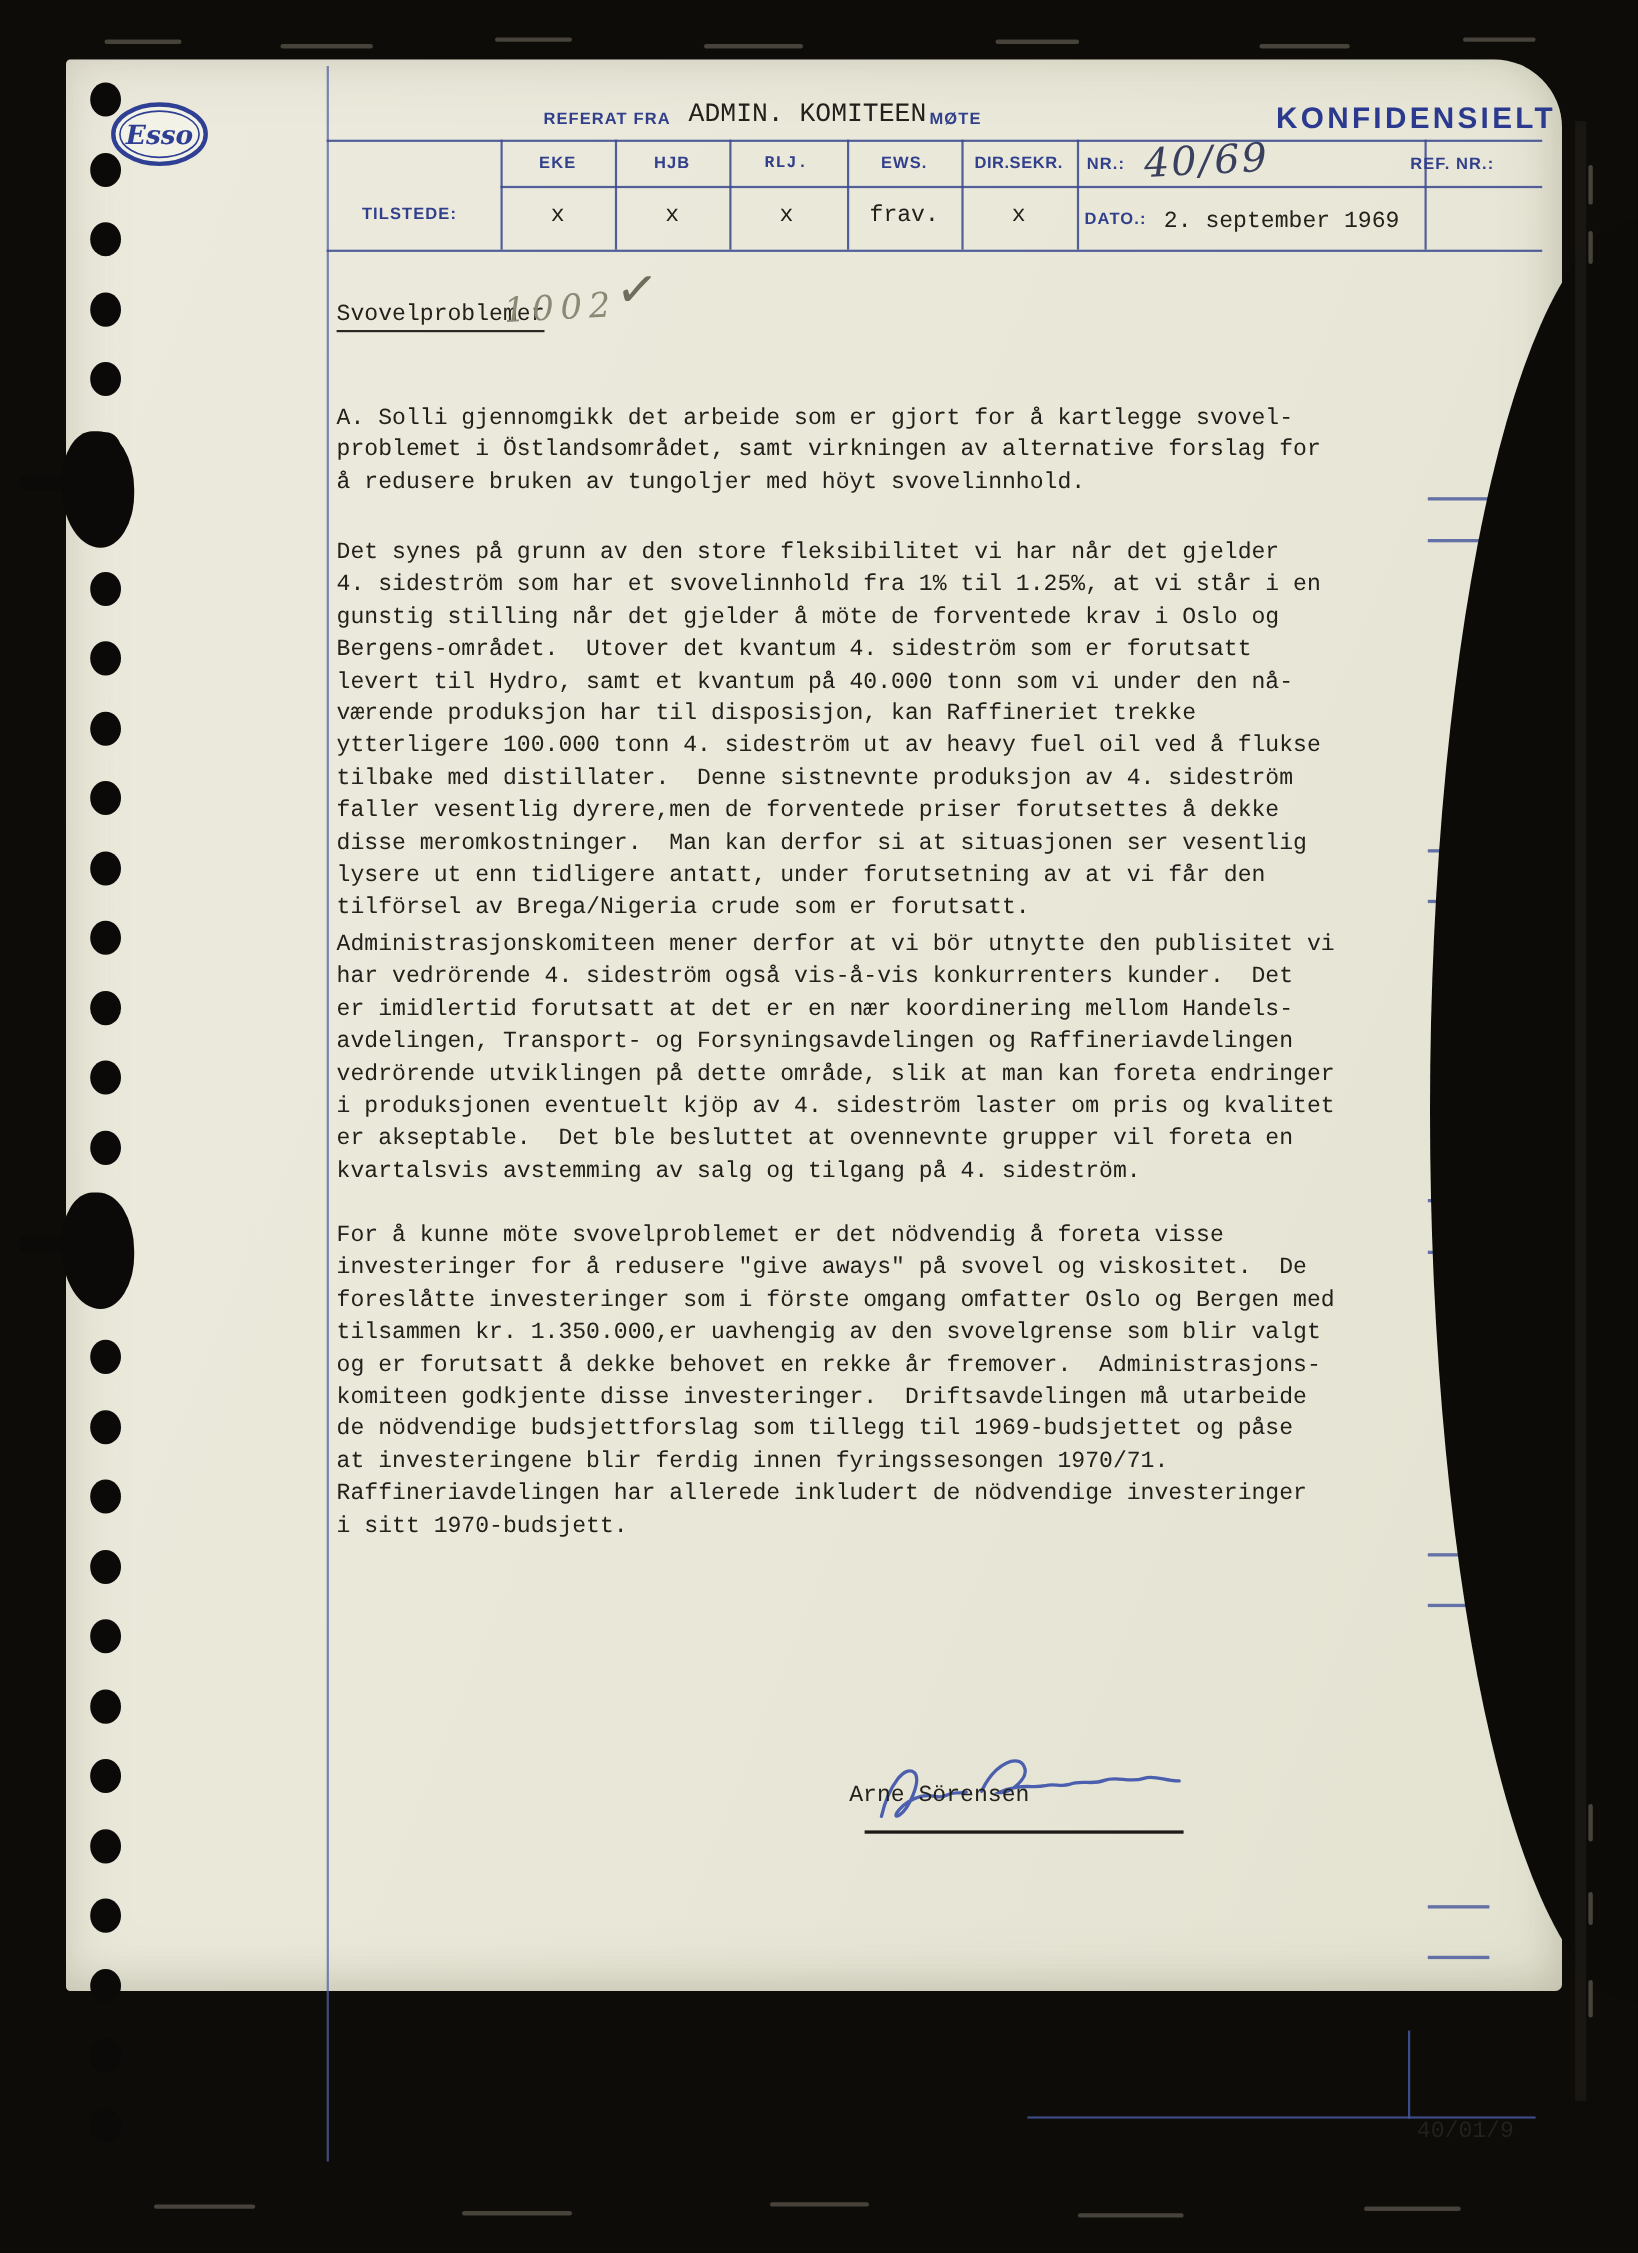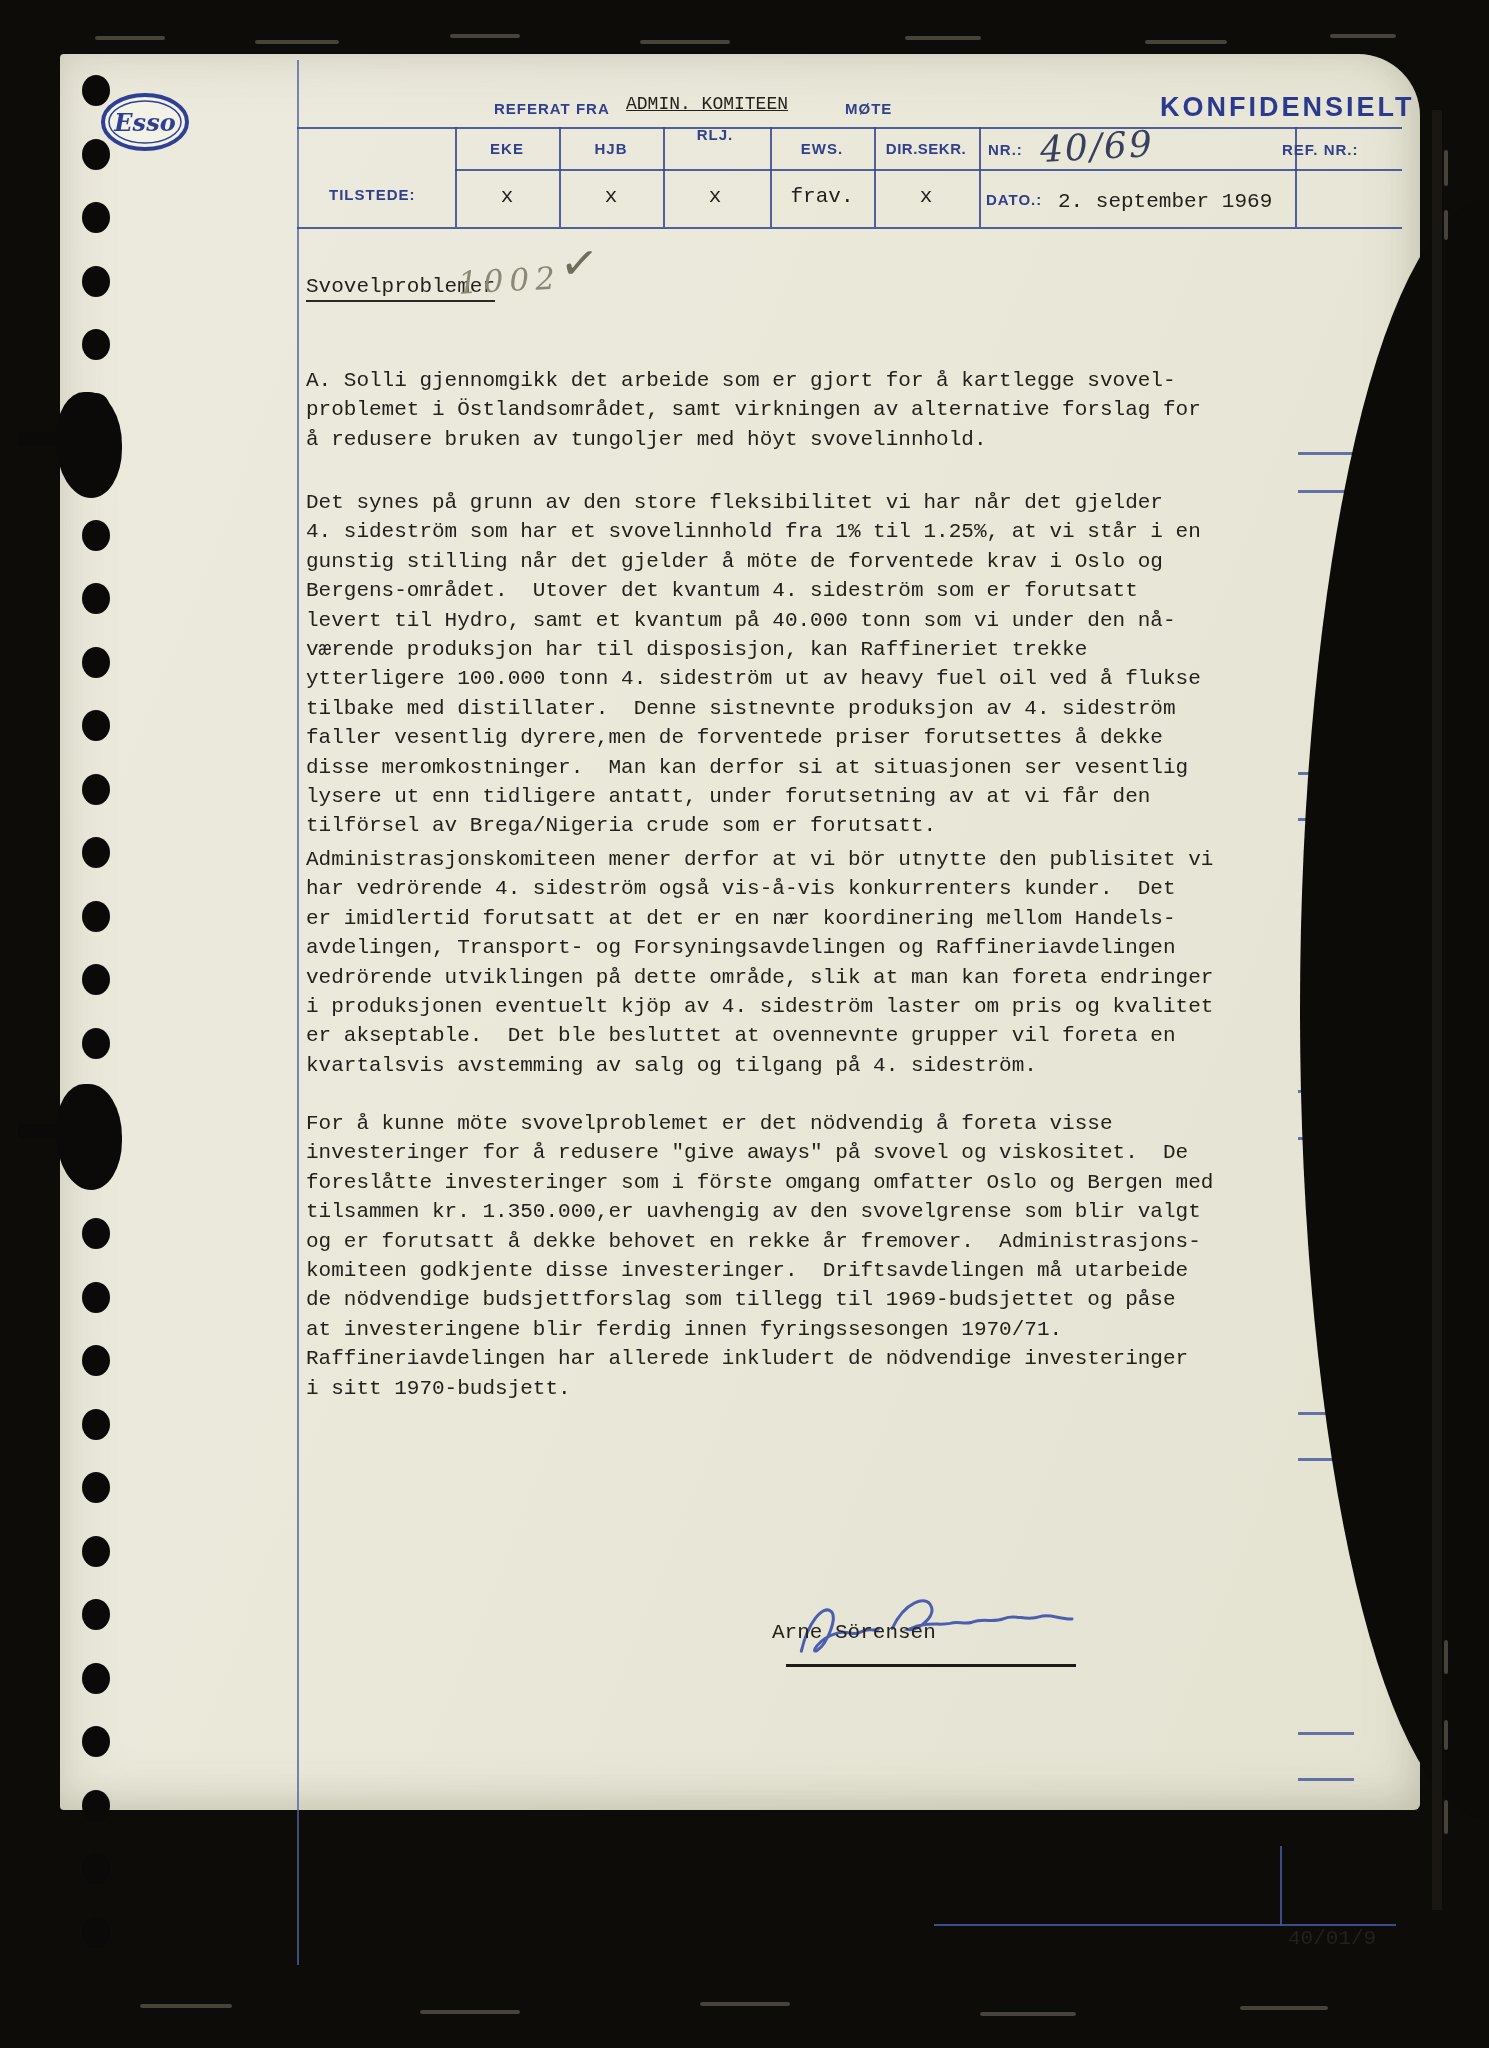--- a/index.html
+++ b/index.html
@@ -76,39 +76,39 @@
 
   <div style="position:absolute;left:40px;top:38px;">
     <svg width="90" height="60" viewBox="0 0 90 60">
       <ellipse cx="45" cy="30" rx="42" ry="27" fill="#f3f2e6" stroke="#2f3f94" stroke-width="4"></ellipse>
       <ellipse cx="45" cy="30" rx="36" ry="21" fill="none" stroke="#2f3f94" stroke-width="1.5"></ellipse>
       <text x="45" y="39" text-anchor="middle" font-family="DejaVu Serif, serif" font-style="italic" font-weight="bold" font-size="24" fill="#2f3f94">Esso</text>
     </svg>
   </div>
 
   <div class="blue-label" style="left:434px;top:46px;">REFERAT FRA</div>
-  <div class="mono" style="left:566px;top:36px;font-size:18px;text-decoration:underline;">ADMIN. KOMITEEN</div>
+  <div class="mono" style="left:566px;top:36px;font-size:24px;">ADMIN. KOMITEEN</div>
   <div class="blue-label" style="left:785px;top:46px;">MØTE</div>
   <div class="confidential" style="left:1100px;top:38px;">KONFIDENSIELT</div>
 
   <div class="hline" style="left:237px;top:73px;width:1105px;"></div>
   <div class="hline" style="left:395px;top:115px;width:947px;"></div>
   <div class="hline" style="left:237px;top:173px;width:1105px;"></div>
   <div class="vline" style="left:395px;top:73px;height:100px;"></div>
   <div class="vline" style="left:499px;top:73px;height:100px;"></div>
   <div class="vline" style="left:603px;top:73px;height:100px;"></div>
   <div class="vline" style="left:710px;top:73px;height:100px;"></div>
   <div class="vline" style="left:814px;top:73px;height:100px;"></div>
   <div class="vline" style="left:919px;top:73px;height:100px;"></div>
   <div class="vline" style="left:1235px;top:73px;height:100px;"></div>
 
   <div class="blue-label" style="left:269px;top:132px;">TILSTEDE:</div>
   <div class="blue-label cell" style="left:395px;top:86px;">EKE</div>
   <div class="blue-label cell" style="left:499px;top:86px;">HJB</div>
-  <div class="blue-label cell" style="left:603px;top:72px;">RLJ.</div>
+  <div class="blue-label cell" style="left:603px;top:86px;font-family:Liberation Mono, monospace;">RLJ.</div>
   <div class="blue-label cell" style="left:710px;top:86px;">EWS.</div>
   <div class="blue-label cell" style="left:814px;top:86px;letter-spacing:0.5px;">DIR.SEKR.</div>
 
   <div class="mono cell" style="left:395px;top:128px;">x</div>
   <div class="mono cell" style="left:499px;top:128px;">x</div>
   <div class="mono cell" style="left:603px;top:128px;">x</div>
   <div class="mono cell" style="left:710px;top:128px;">frav.</div>
   <div class="mono cell" style="left:814px;top:128px;">x</div>
 
   <div class="blue-label" style="left:928px;top:87px;">NR.:</div>

